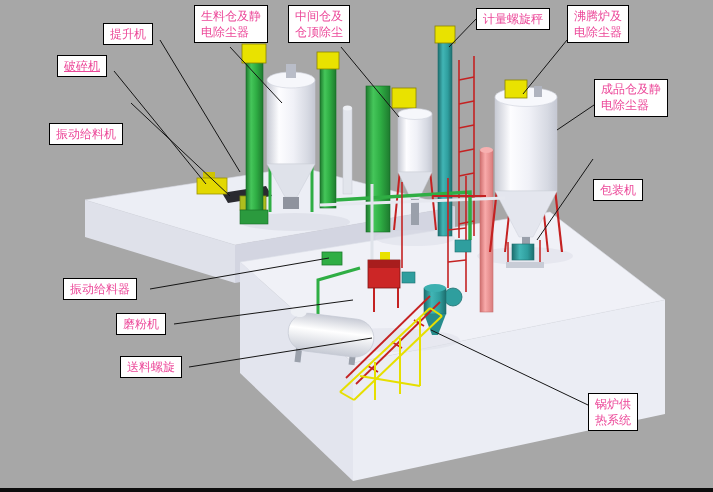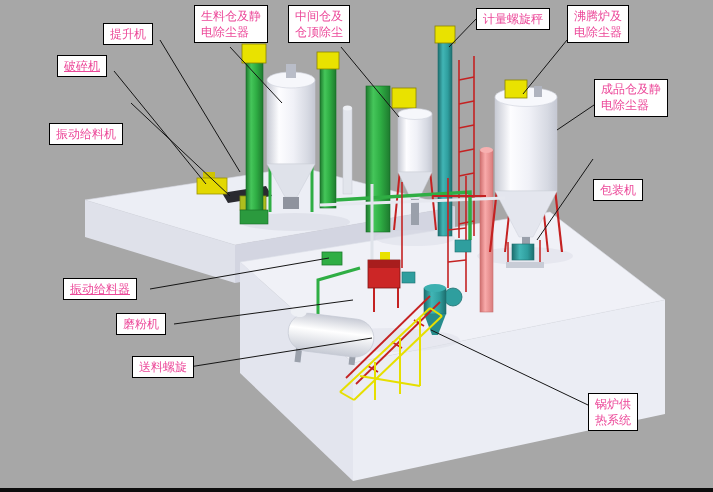--- a/index.html
+++ b/index.html
@@ -16,23 +16,23 @@
   }
   #lbl-elevator        { left:103px; top:23px; }
   #lbl-crusher         { left:57px;  top:55px;text-decoration:underline; }
   #lbl-vib-feeder-mach { left:49px;  top:87px;margin-top:36px; }
   #lbl-raw-silo        { left:194px; top:5px;  }
   #lbl-intermediate    { left:288px; top:5px;  }
   #lbl-metering        { left:476px; top:8px;  }
   #lbl-fluidized       { left:567px; top:5px;  }
   #lbl-finished        { left:594px; top:79px;font-family:Liberation Mono, monospace; }
   #lbl-packing         { left:593px; top:147px;margin-top:32px;}
-  #lbl-vib-feeder      { left:63px;  top:278px;text-decoration:underline;}
+  #lbl-vib-feeder      { left:63px;  top:278px;}
   #lbl-mill            { left:116px; top:313px;text-align:right;}
-  #lbl-feed-screw      { left:132px; top:356px;}
+  #lbl-feed-screw      { left:120px; top:356px;}
   #lbl-boiler          { left:588px; top:393px;}
 </style>
 </head>
 <body>
 
 <div class="stage">
 
 <svg class="scene" width="713" height="492" viewBox="0 0 713 492">
   <defs>
     <linearGradient id="gWhiteH" x1="0" y1="0" x2="1" y2="0">

